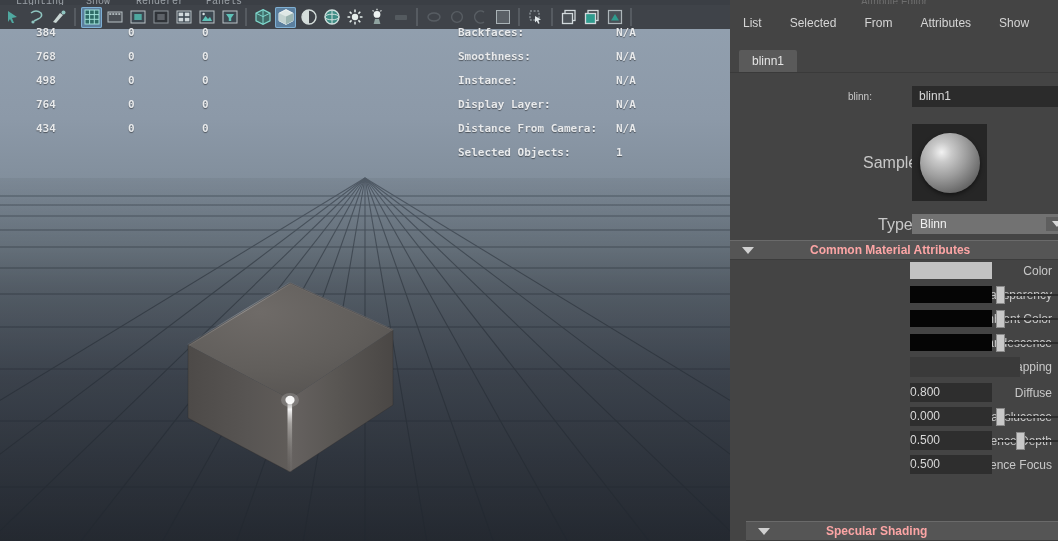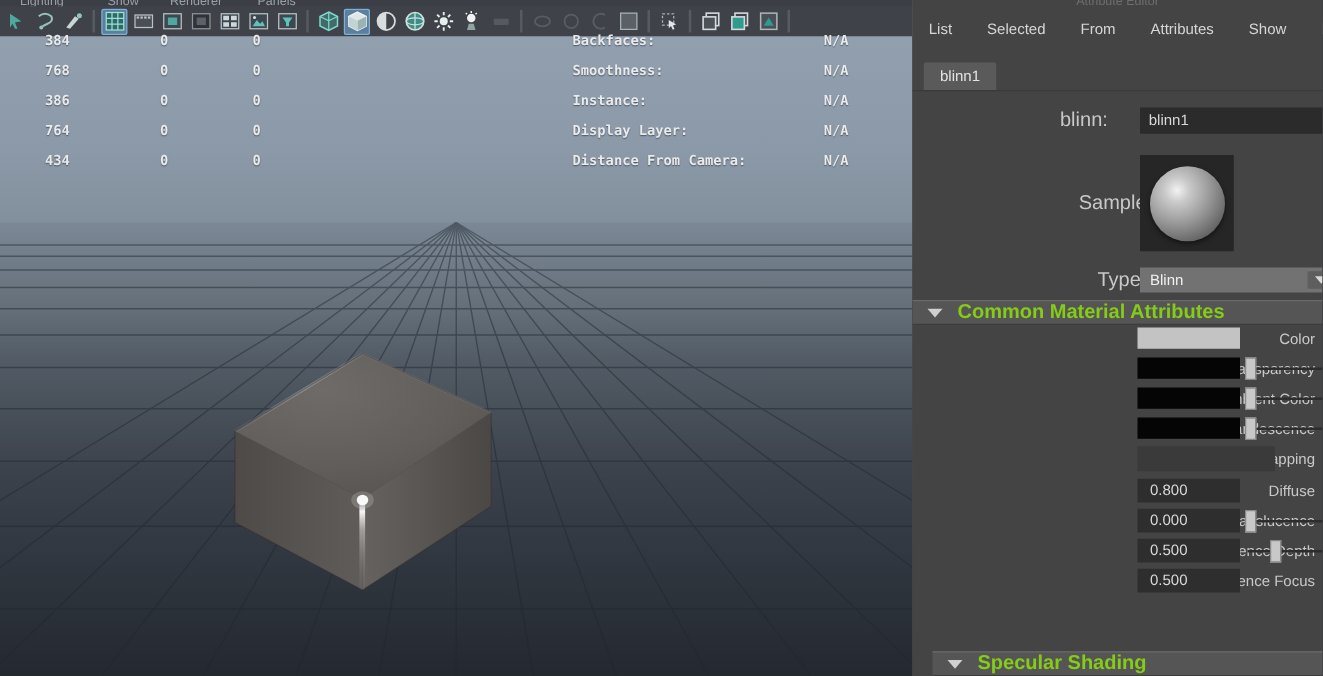--- a/index.html
+++ b/index.html
@@ -10,21 +10,21 @@
     font-family: "Liberation Sans", sans-serif;
   }
   #app { position: relative; width: 1058px; height: 541px; display: flex; }
 
   
   #left { position: relative; width: 730px; height: 541px; background: #4a5360; overflow: hidden; }
 
   
   .vp-menubar {
     position: absolute; top: 0; left: 0; width: 730px; height: 7px;
-    background: #3b3f45; overflow: hidden;
+    background: #3b3f45; overflow: hidden; font-family: Liberation Mono, monospace;
   }
   .vp-menubar .mi {
     position: absolute; top: -4px; font-size: 10px; color: #9aa0a6; white-space: nowrap;
   }
 
   
   .vp-toolbar {
     position: absolute; top: 5px; left: 0; width: 730px; height: 24px;
     background: #3f4349;
     display: flex; align-items: center; gap: 2px; padding-left: 2px;
@@ -45,21 +45,21 @@
          text-shadow: 0 1px 1px rgba(0,0,0,.45); white-space: nowrap; }
   .hud-rows { position: absolute; top: 26px; left: 0; width: 470px; }
   .hud-row { position: relative; height: 24px; }
   .hud-c1 { position: absolute; left: 36px; }
   .hud-c2 { position: absolute; left: 128px; }
   .hud-c3 { position: absolute; left: 202px; }
 
   .hud-right { position: absolute; top: 26px; left: 458px; width: 272px; }
   .hud-rrow { position: relative; height: 24px; }
   .hud-lab { position: absolute; left: 0; }
-  .hud-val { position: absolute; left: 158px; margin-left: 43px; }
+  .hud-val { position: absolute; left: 158px; }
 
   
   #right {
     position: relative; width: 328px; height: 541px;
     background: #444444; overflow: hidden;
   }
   .ae-title {
     position: absolute; top: -4px; left: 0; width: 328px; height: 8px;
     overflow: hidden; font-size: 10px; color: #6e6e6e; text-align: center;
   }
@@ -86,21 +86,21 @@
   .row .lab {
     position: absolute; right: 0; width: 172px; top: 0; height: 22px;
     line-height: 22px; text-align: right; padding-right: 6px;
     font-size: 12px; color: #c8c8c8; white-space: nowrap;
   }
   .row .ctl { position: absolute; left: 180px; top: 0; }
 
   
   .namerow { position: relative; height: 26px; margin-top: 10px; }
   .namerow .lab { position: absolute; left: 118px; top: 0; height: 26px; line-height: 26px;
-                  font-size: 16px; color: #c8c8c8; }
+                  font-size: 10px; color: #c8c8c8; }
   .txtfield {
     position: absolute; left: 182px; top: 2px; width: 160px; height: 21px;
     background: #2b2b2b; color: #d8d8d8; font-size: 12px;
     line-height: 21px; padding-left: 7px; border: none;
     font-family: "Liberation Sans", sans-serif;
   }
 
   
   .samplerow { position: relative; height: 84px; margin-top: 14px; }
   .samplerow .lab { position: absolute; left: 133px; top: 30px; font-size: 16px; color: #c8c8c8; }
@@ -137,31 +137,31 @@
   .section {
     position: relative; height: 20px; width: 328px;
     background: #555555; border-top: 1px solid #6a6a6a; border-bottom: 1px solid #3c3c3c;
     display: flex; align-items: center; margin-top: 4px;
   }
   .section .tri {
     width: 0; height: 0; margin-left: 12px; margin-right: 12px;
     border-left: 6px solid transparent; border-right: 6px solid transparent;
     border-top: 7px solid #d0d0d0;
   }
-  .section .stitle { font-size: 16px; font-weight: bold; color: #84cc16; white-space: nowrap; }
+  .section .stitle { font-size: 12px; font-weight: bold; color: #fca5a5; white-space: nowrap; margin-left: 44px; }
 
   
   .cswatch { width: 82px; height: 17px; display: block; margin-top: 2px; }
   .cswatch.light { background: #c3c3c3; }
   .cswatch.black { background: #050505; }
 
   
   .numfield {
     width: 82px; height: 19px; background: #2e2e2e; color: #d9d9d9;
-    font-size: 12px; line-height: 19px; padding-left: 10px; margin-top: 1px;
+    font-size: 12px; line-height: 19px; padding-left: 0; margin-top: 1px;
   }
   .numfield.empty { background: #3a3a3a; width: 110px; height: 20px; }
 
   
   .slider {
     position: absolute; left: 268px; top: 10px; width: 80px; height: 2px;
     background: #2d2d2d;
   }
   .handle {
     position: absolute; top: -8px; width: 9px; height: 18px;
@@ -482,21 +482,21 @@
         <span class="hud hud-c1">384</span>
         <span class="hud hud-c2">0</span>
         <span class="hud hud-c3">0</span>
       </div>
       <div class="hud-row">
         <span class="hud hud-c1">768</span>
         <span class="hud hud-c2">0</span>
         <span class="hud hud-c3">0</span>
       </div>
       <div class="hud-row">
-        <span class="hud hud-c1">386</span>
+        <span class="hud hud-c1">498</span>
         <span class="hud hud-c2">0</span>
         <span class="hud hud-c3">0</span>
       </div>
       <div class="hud-row">
         <span class="hud hud-c1">764</span>
         <span class="hud hud-c2">0</span>
         <span class="hud hud-c3">0</span>
       </div>
       <div class="hud-row">
         <span class="hud hud-c1">434</span>
@@ -518,20 +518,24 @@
         <span class="hud hud-lab">Instance:</span>
         <span class="hud hud-val">N/A</span>
       </div>
       <div class="hud-rrow">
         <span class="hud hud-lab">Display Layer:</span>
         <span class="hud hud-val">N/A</span>
       </div>
       <div class="hud-rrow">
         <span class="hud hud-lab">Distance From Camera:</span>
         <span class="hud hud-val">N/A</span>
+      </div>
+      <div class="hud-rrow">
+        <span class="hud hud-lab">Selected Objects:</span>
+        <span class="hud hud-val">1</span>
       </div>
     </div>
   </div>
 
   <div id="right">
 
     <div class="ae-title">Attribute Editor</div>
 
     <div class="ae-menubar">
       <span class="mi">List</span>

